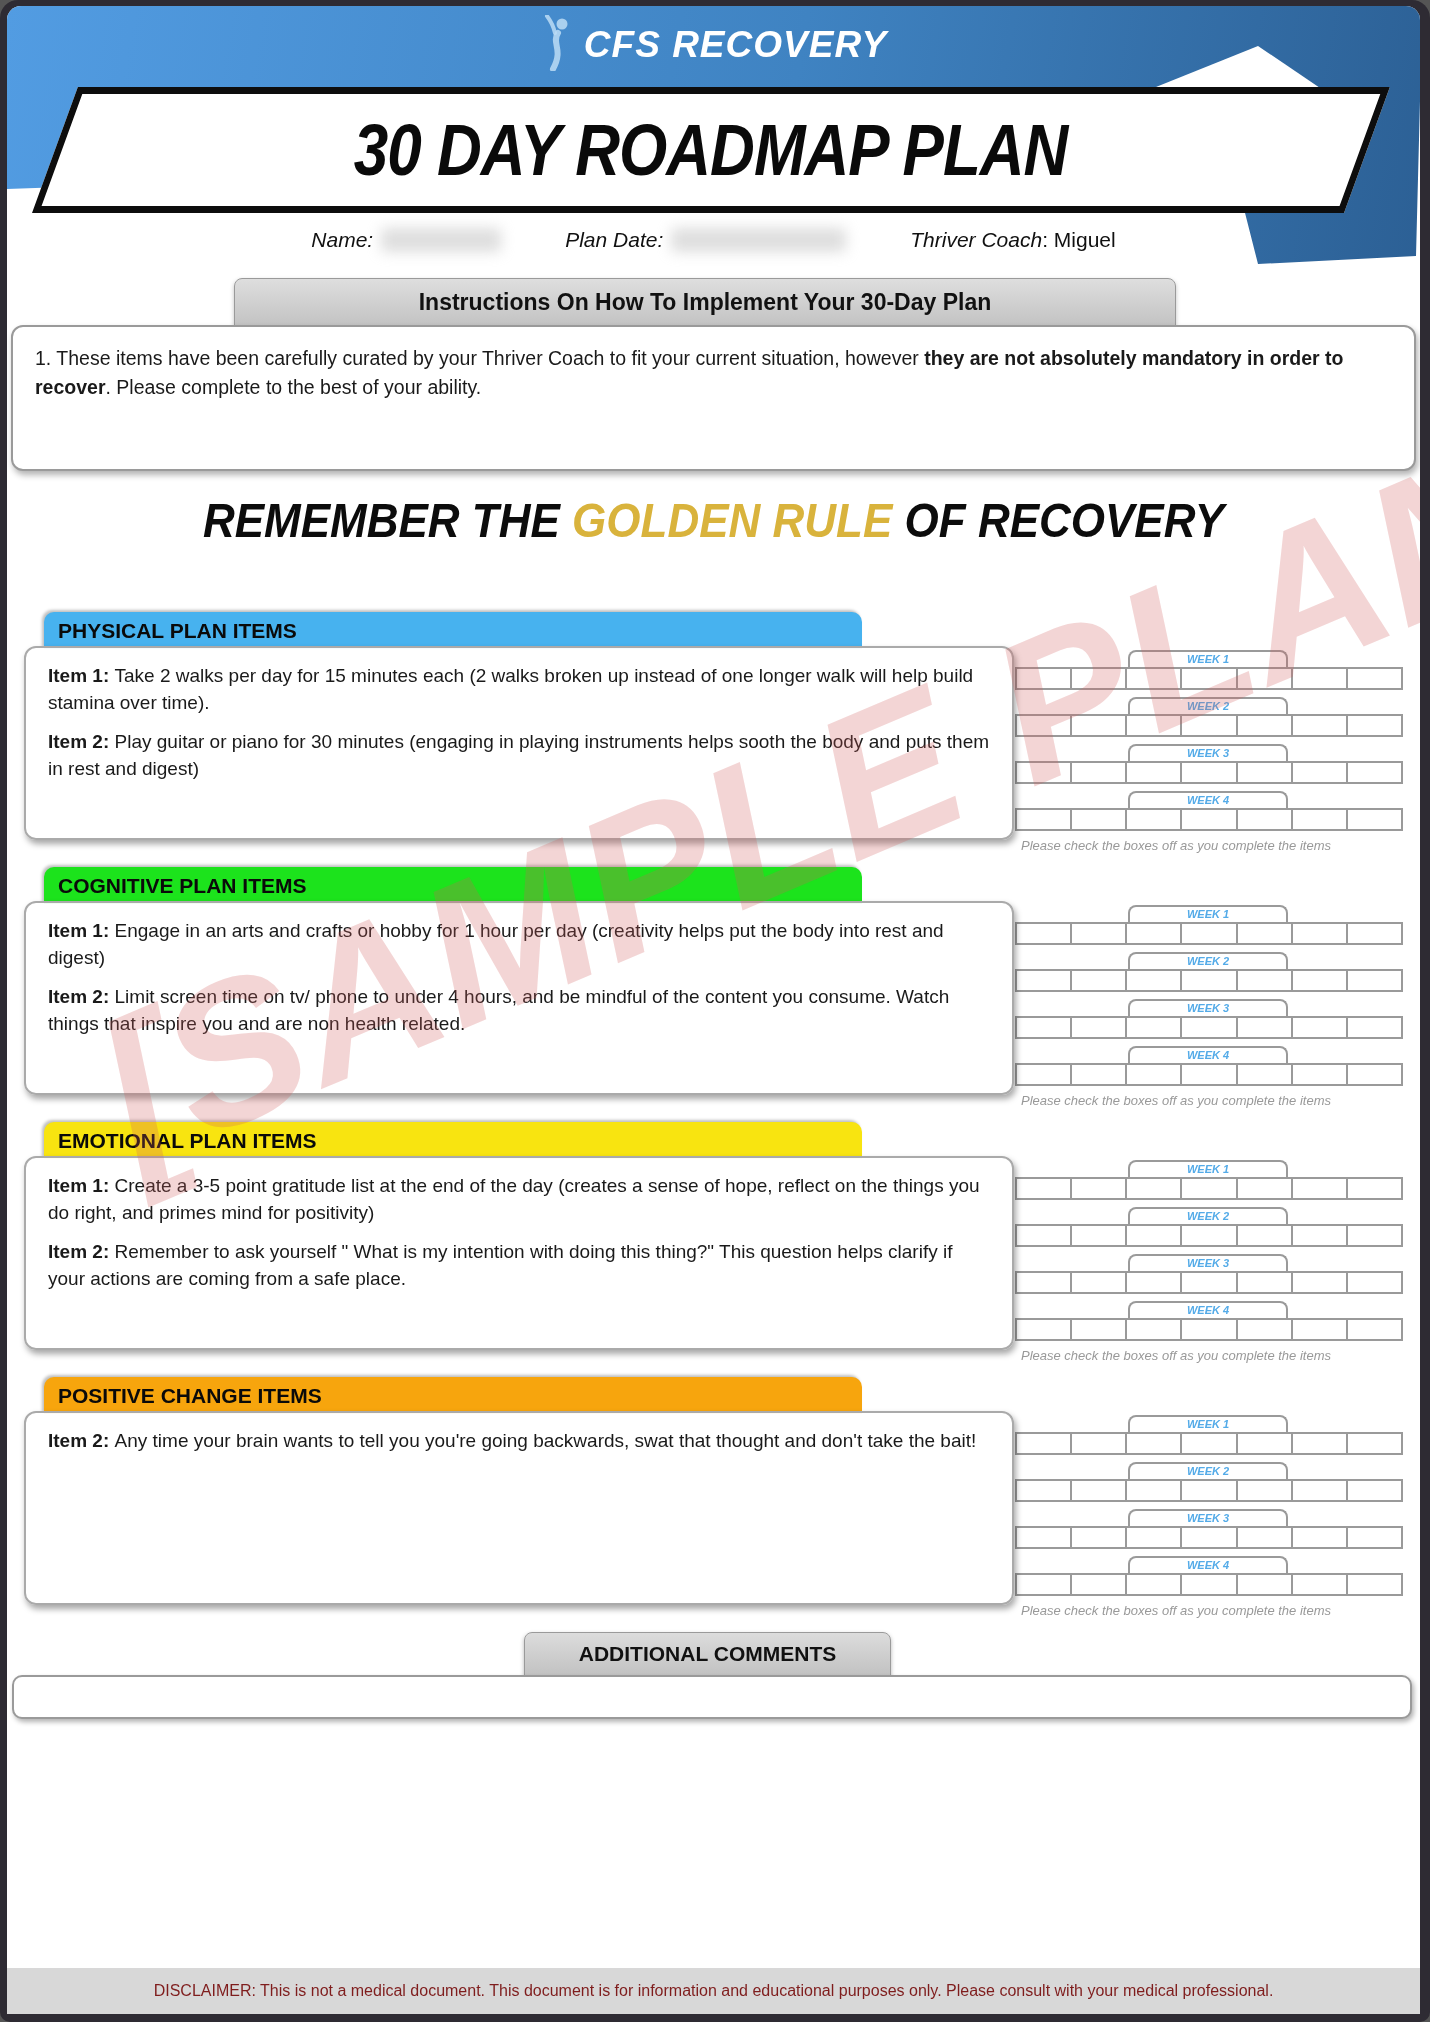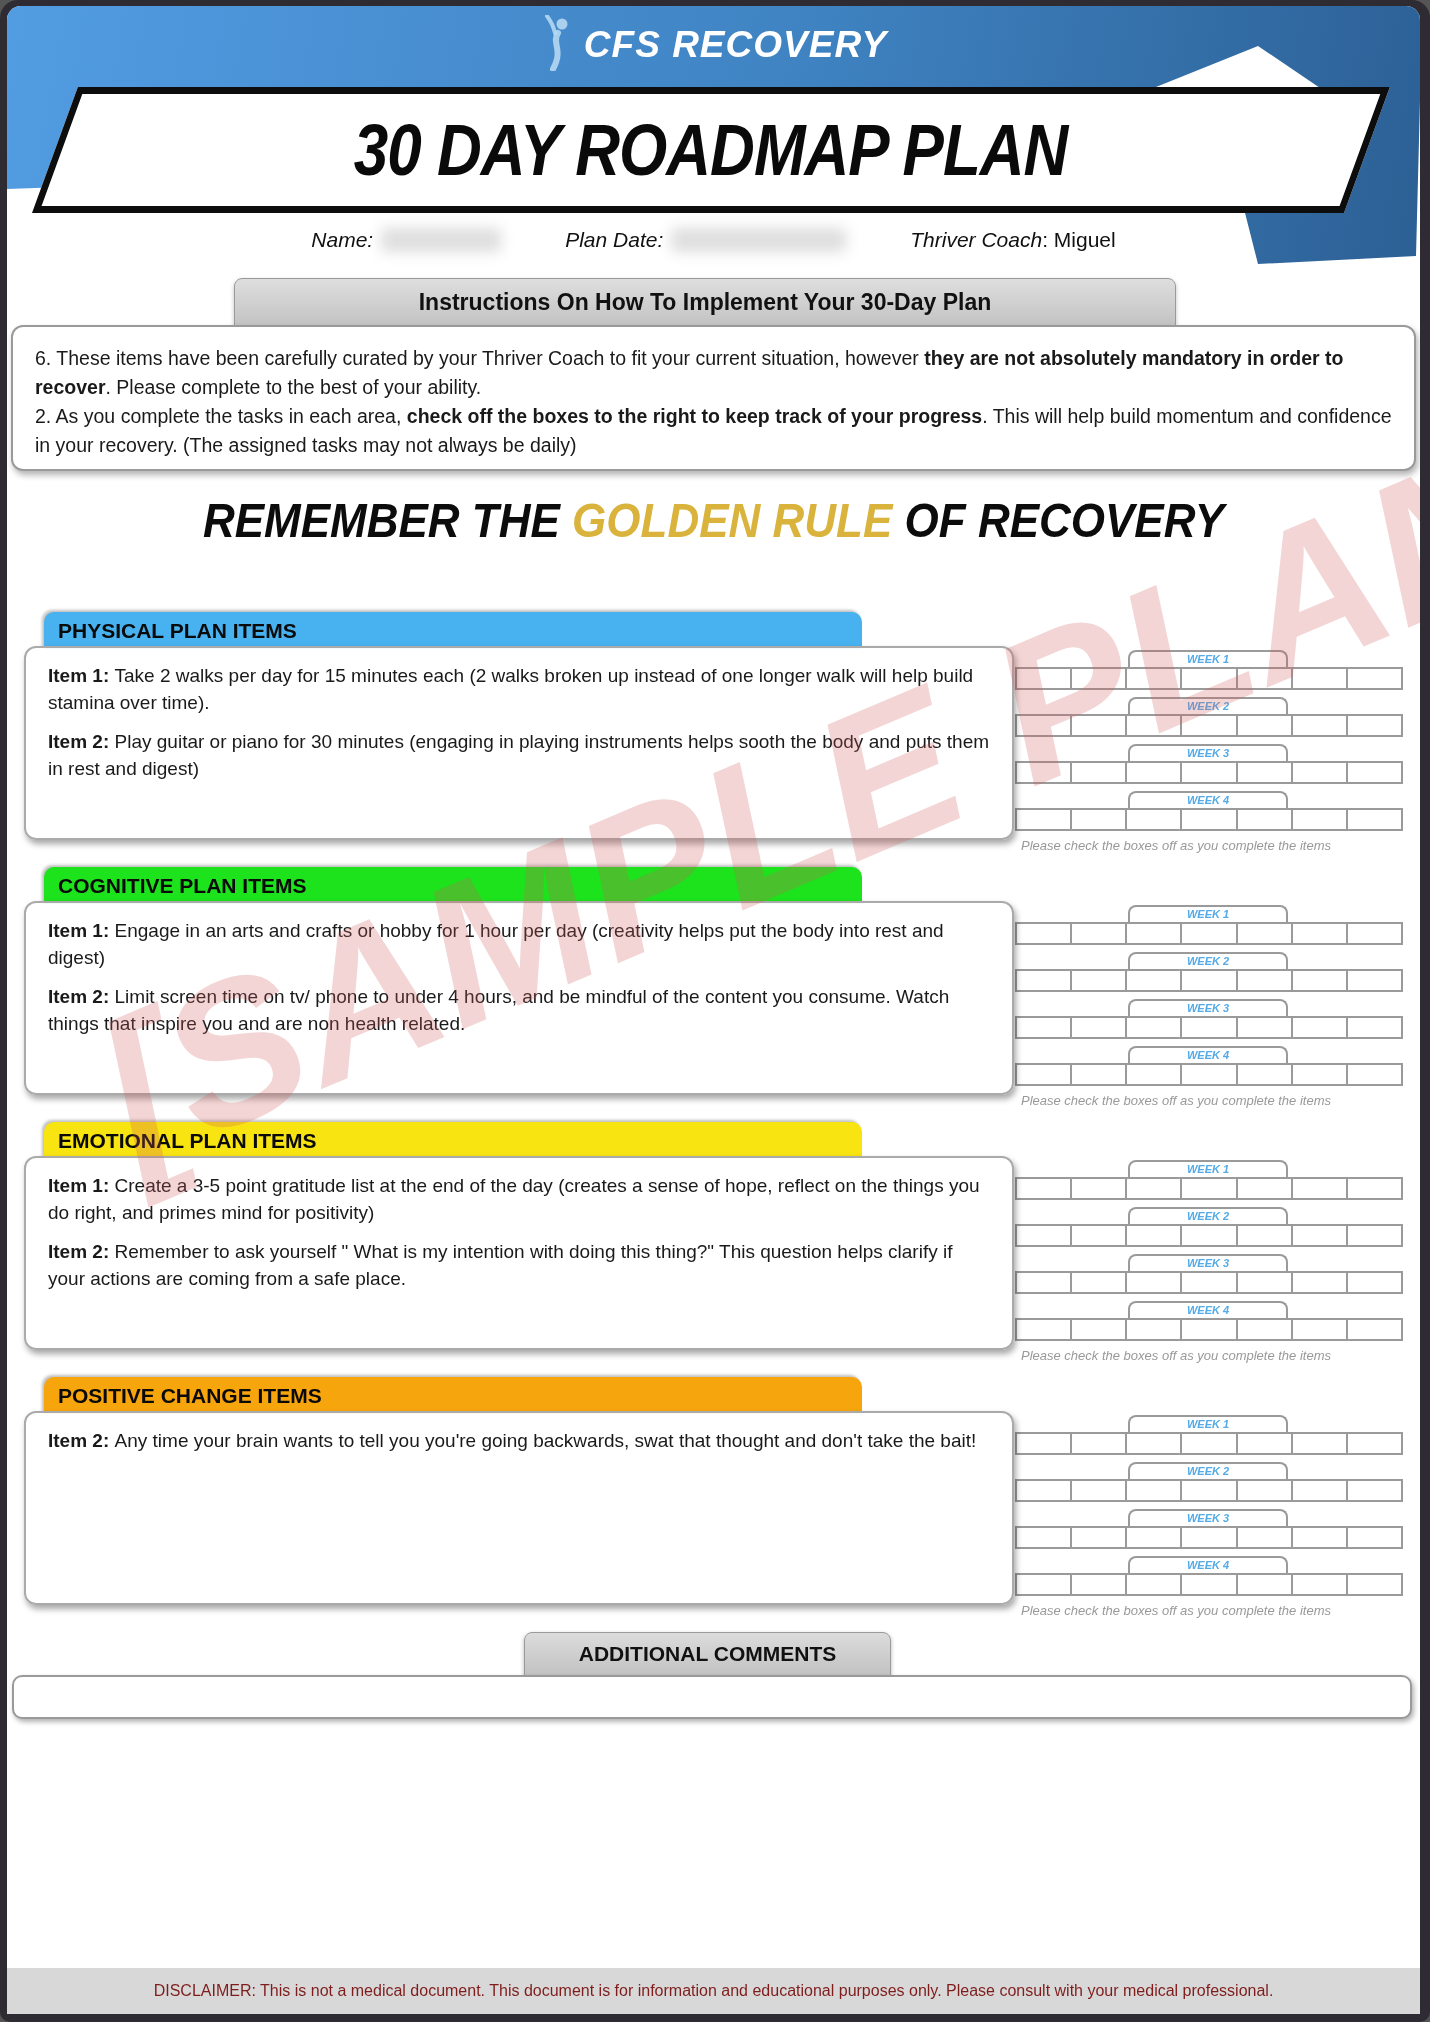--- a/index.html
+++ b/index.html
@@ -116,22 +116,21 @@
       <span class="lbl">Plan Date:</span>
       <span class="redact" style="width:175px"></span>
       <span class="gap"></span>
       <span><i>Thriver Coach</i>: <span>Miguel</span></span>
     </div>
 
     <div class="instr-tab">
       <span>Instructions On How To Implement Your 30-Day Plan</span>
     </div>
     <div class="instr-box">
-      <div><span>6. These items have been carefully curated by your Thriver Coach to fit your current situation, however </span><b>they are not absolutely mandatory in order to recover</b><span>. Please complete to the best of your ability.</span></div>
-      <div><span>2. As you complete the tasks in each area, </span><b>check off the boxes to the right to keep track of your progress</b><span>. This will help build momentum and confidence in your recovery. (The assigned tasks may not always be daily)</span></div>
+      <div><span>1. These items have been carefully curated by your Thriver Coach to fit your current situation, however </span><b>they are not absolutely mandatory in order to recover</b><span>. Please complete to the best of your ability.</span></div>
     </div>
 
     <div class="golden"><span>REMEMBER THE </span><span class="gold">GOLDEN RULE</span><span> OF RECOVERY</span></div>
 
     <div id="sections">
   <div class="section">
     <div class="sec-tab" style="background: rgb(71, 178, 239);">
       <span class="sec-tab-label">PHYSICAL PLAN ITEMS</span>
     </div>
     <div class="sec-card sec-items">

